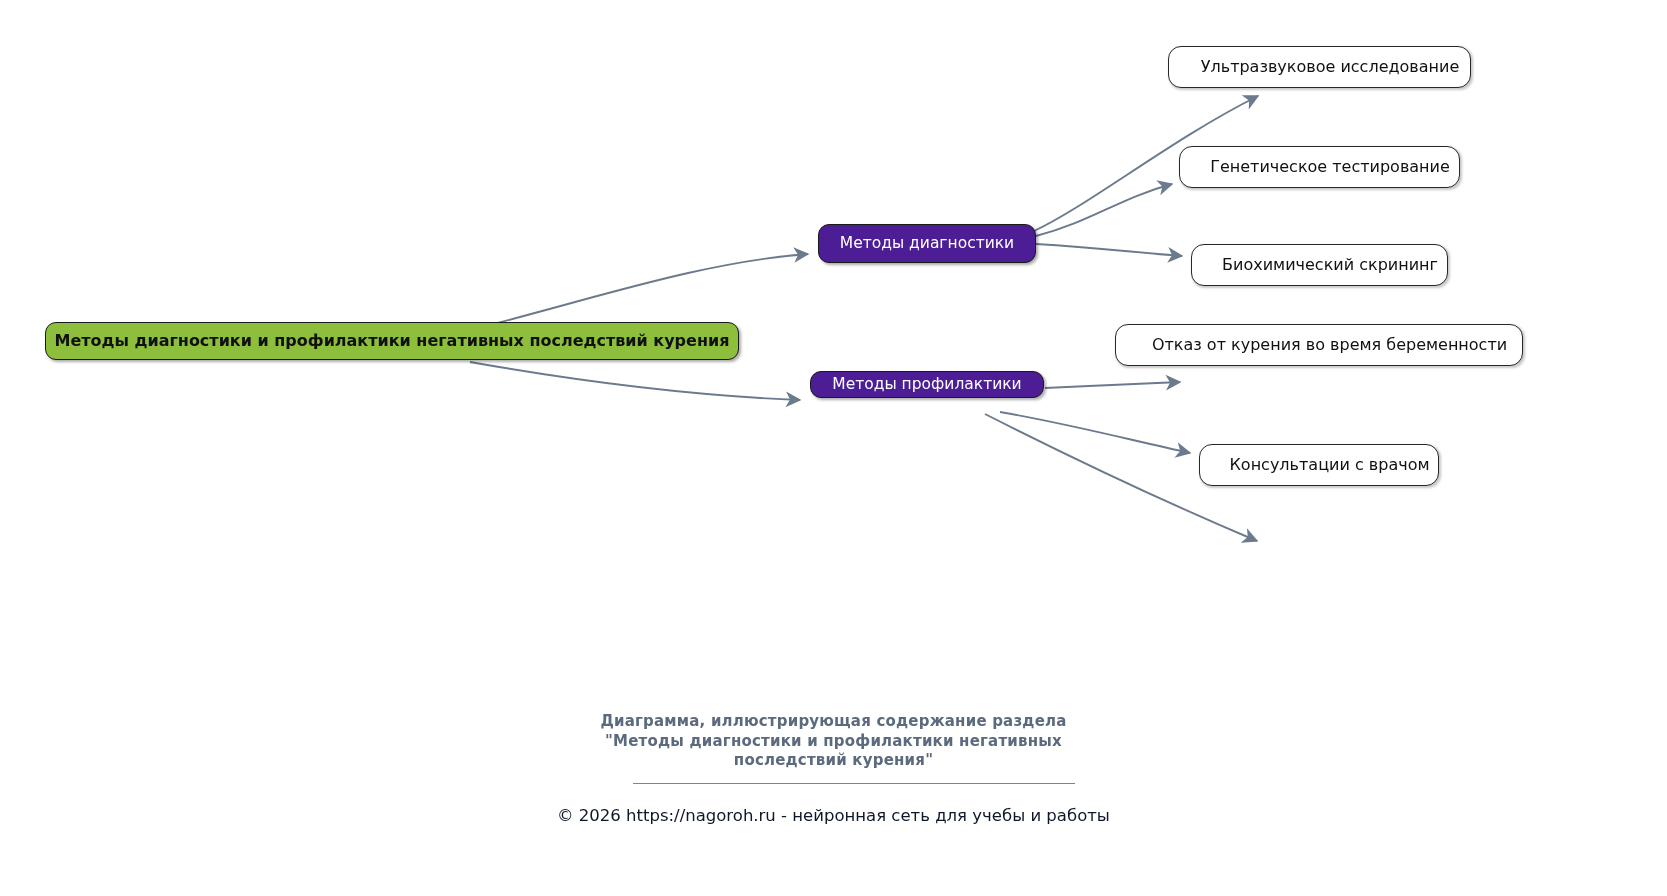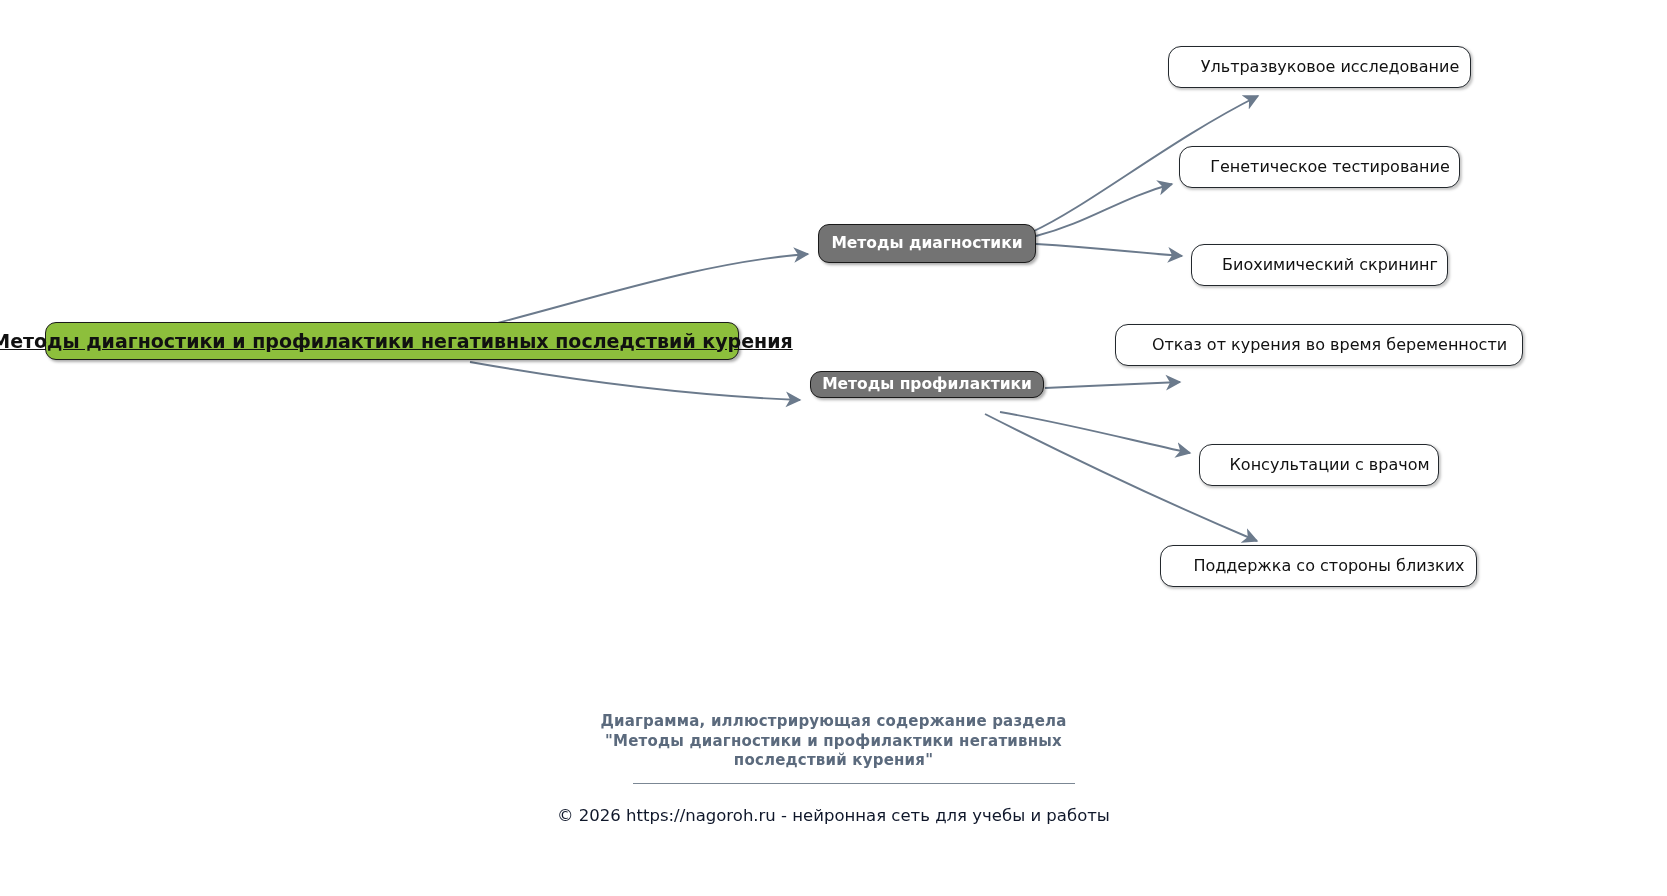--- a/index.html
+++ b/index.html
@@ -21,30 +21,29 @@
     white-space:nowrap;
     line-height:1;
   }
 
   
   .node.root{
     background:#8DBF3C;
     border:1.6px solid #1a1a1a;
     color:#111111;
     font-weight:bold;
-    font-size:19px;
+    font-size:16px;
     box-shadow:2px 2px 3px rgba(0,0,0,0.33);
-    text-decoration:underline;
   }
   
   .node.branch{
-    background:#737373;
+    background:#4c1d95;
     border:1.6px solid #1a1a1a;
     color:#ffffff;
-    font-weight:bold;
+    font-weight:normal;
     font-size:15.5px;
     box-shadow:2px 2px 3px rgba(0,0,0,0.33);
     text-align:center;
   }
   
   .node.leaf{
     background:#ffffff;
     border:1.7px solid #23282d;
     color:#111111;
     font-weight:normal;
@@ -136,23 +135,20 @@
   </div>
 
   <div class="node leaf" style="left:1115px;top:324px;width:408px;height:42px;">
     <span>Отказ от курения во время беременности</span>
   </div>
 
   <div class="node leaf" style="left:1199px;top:444px;width:240px;height:42px;">
     <span>Консультации с врачом</span>
   </div>
 
-  <div class="node leaf" style="left:1160px;top:545px;width:317px;height:42px;">
-    <span>Поддержка со стороны близких</span>
-  </div>
 
   <div class="footer footer-caption">
     <div>Диаграмма, иллюстрирующая содержание раздела</div>
     <div>"Методы диагностики и профилактики негативных</div>
     <div>последствий курения"</div>
   </div>
 
   <div class="footer-rule"></div>
 
   <div class="footer footer-copy">© 2026 https://nagoroh.ru - нейронная сеть для учебы и работы</div>

